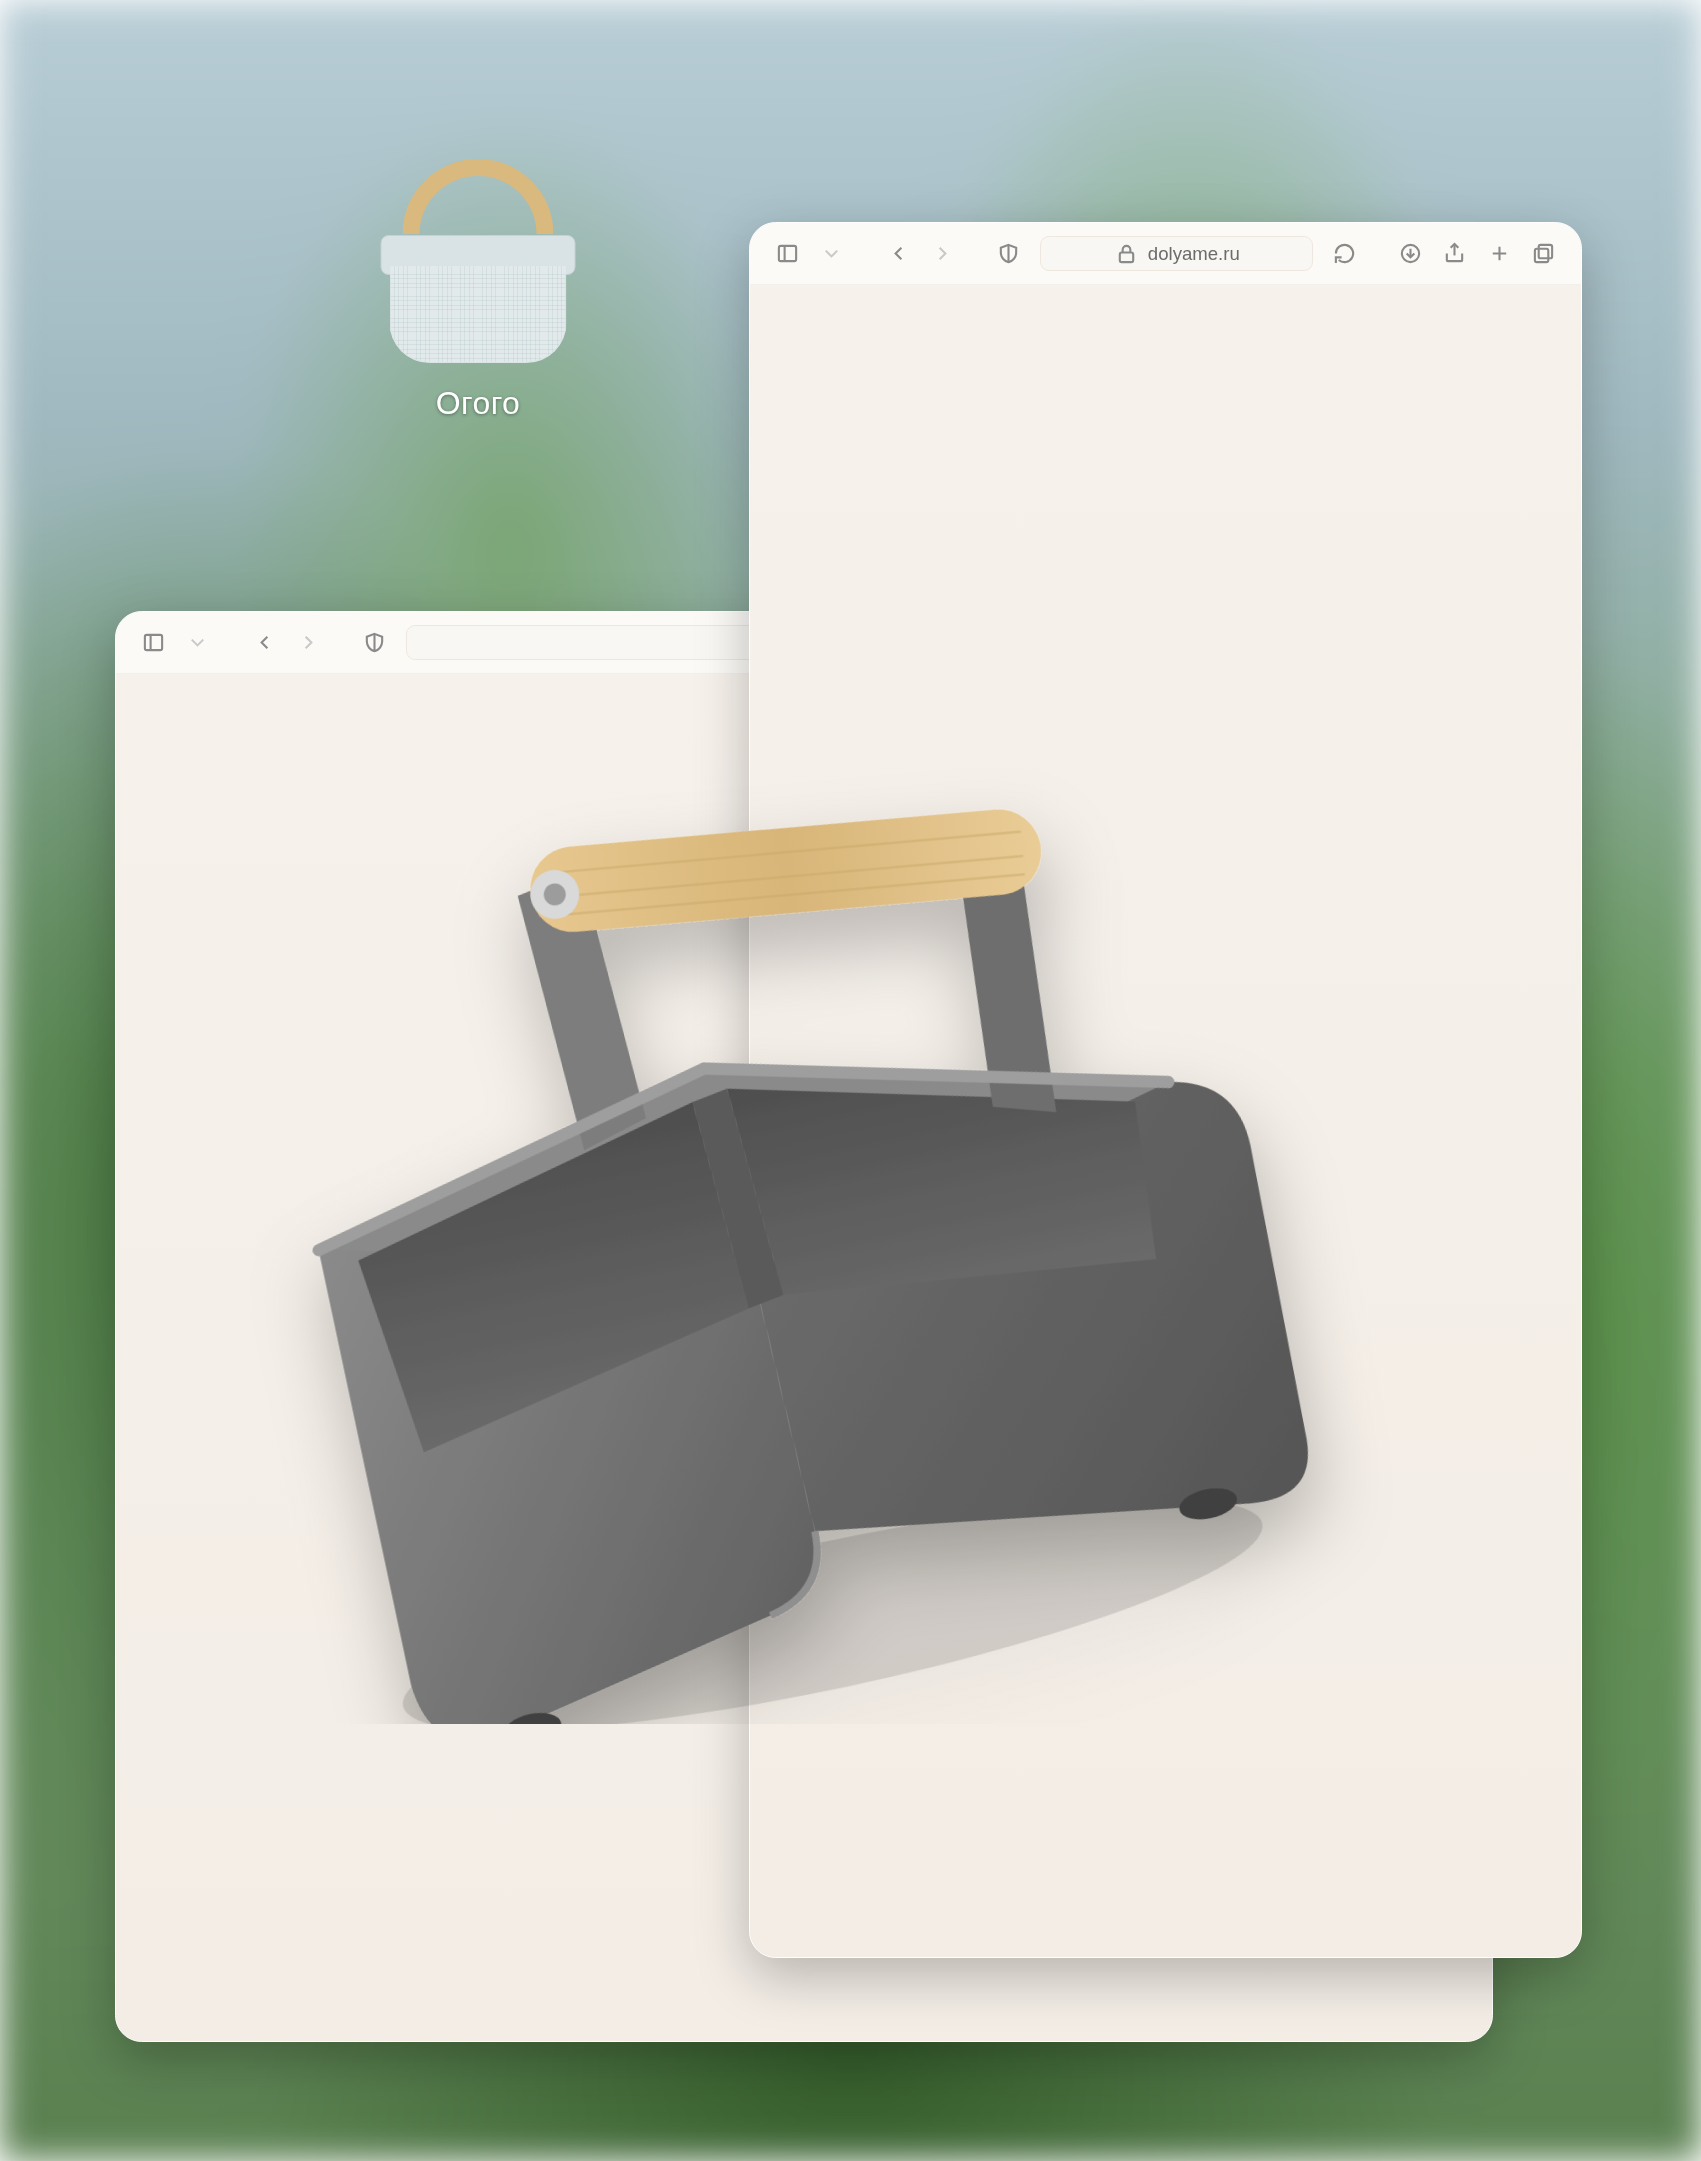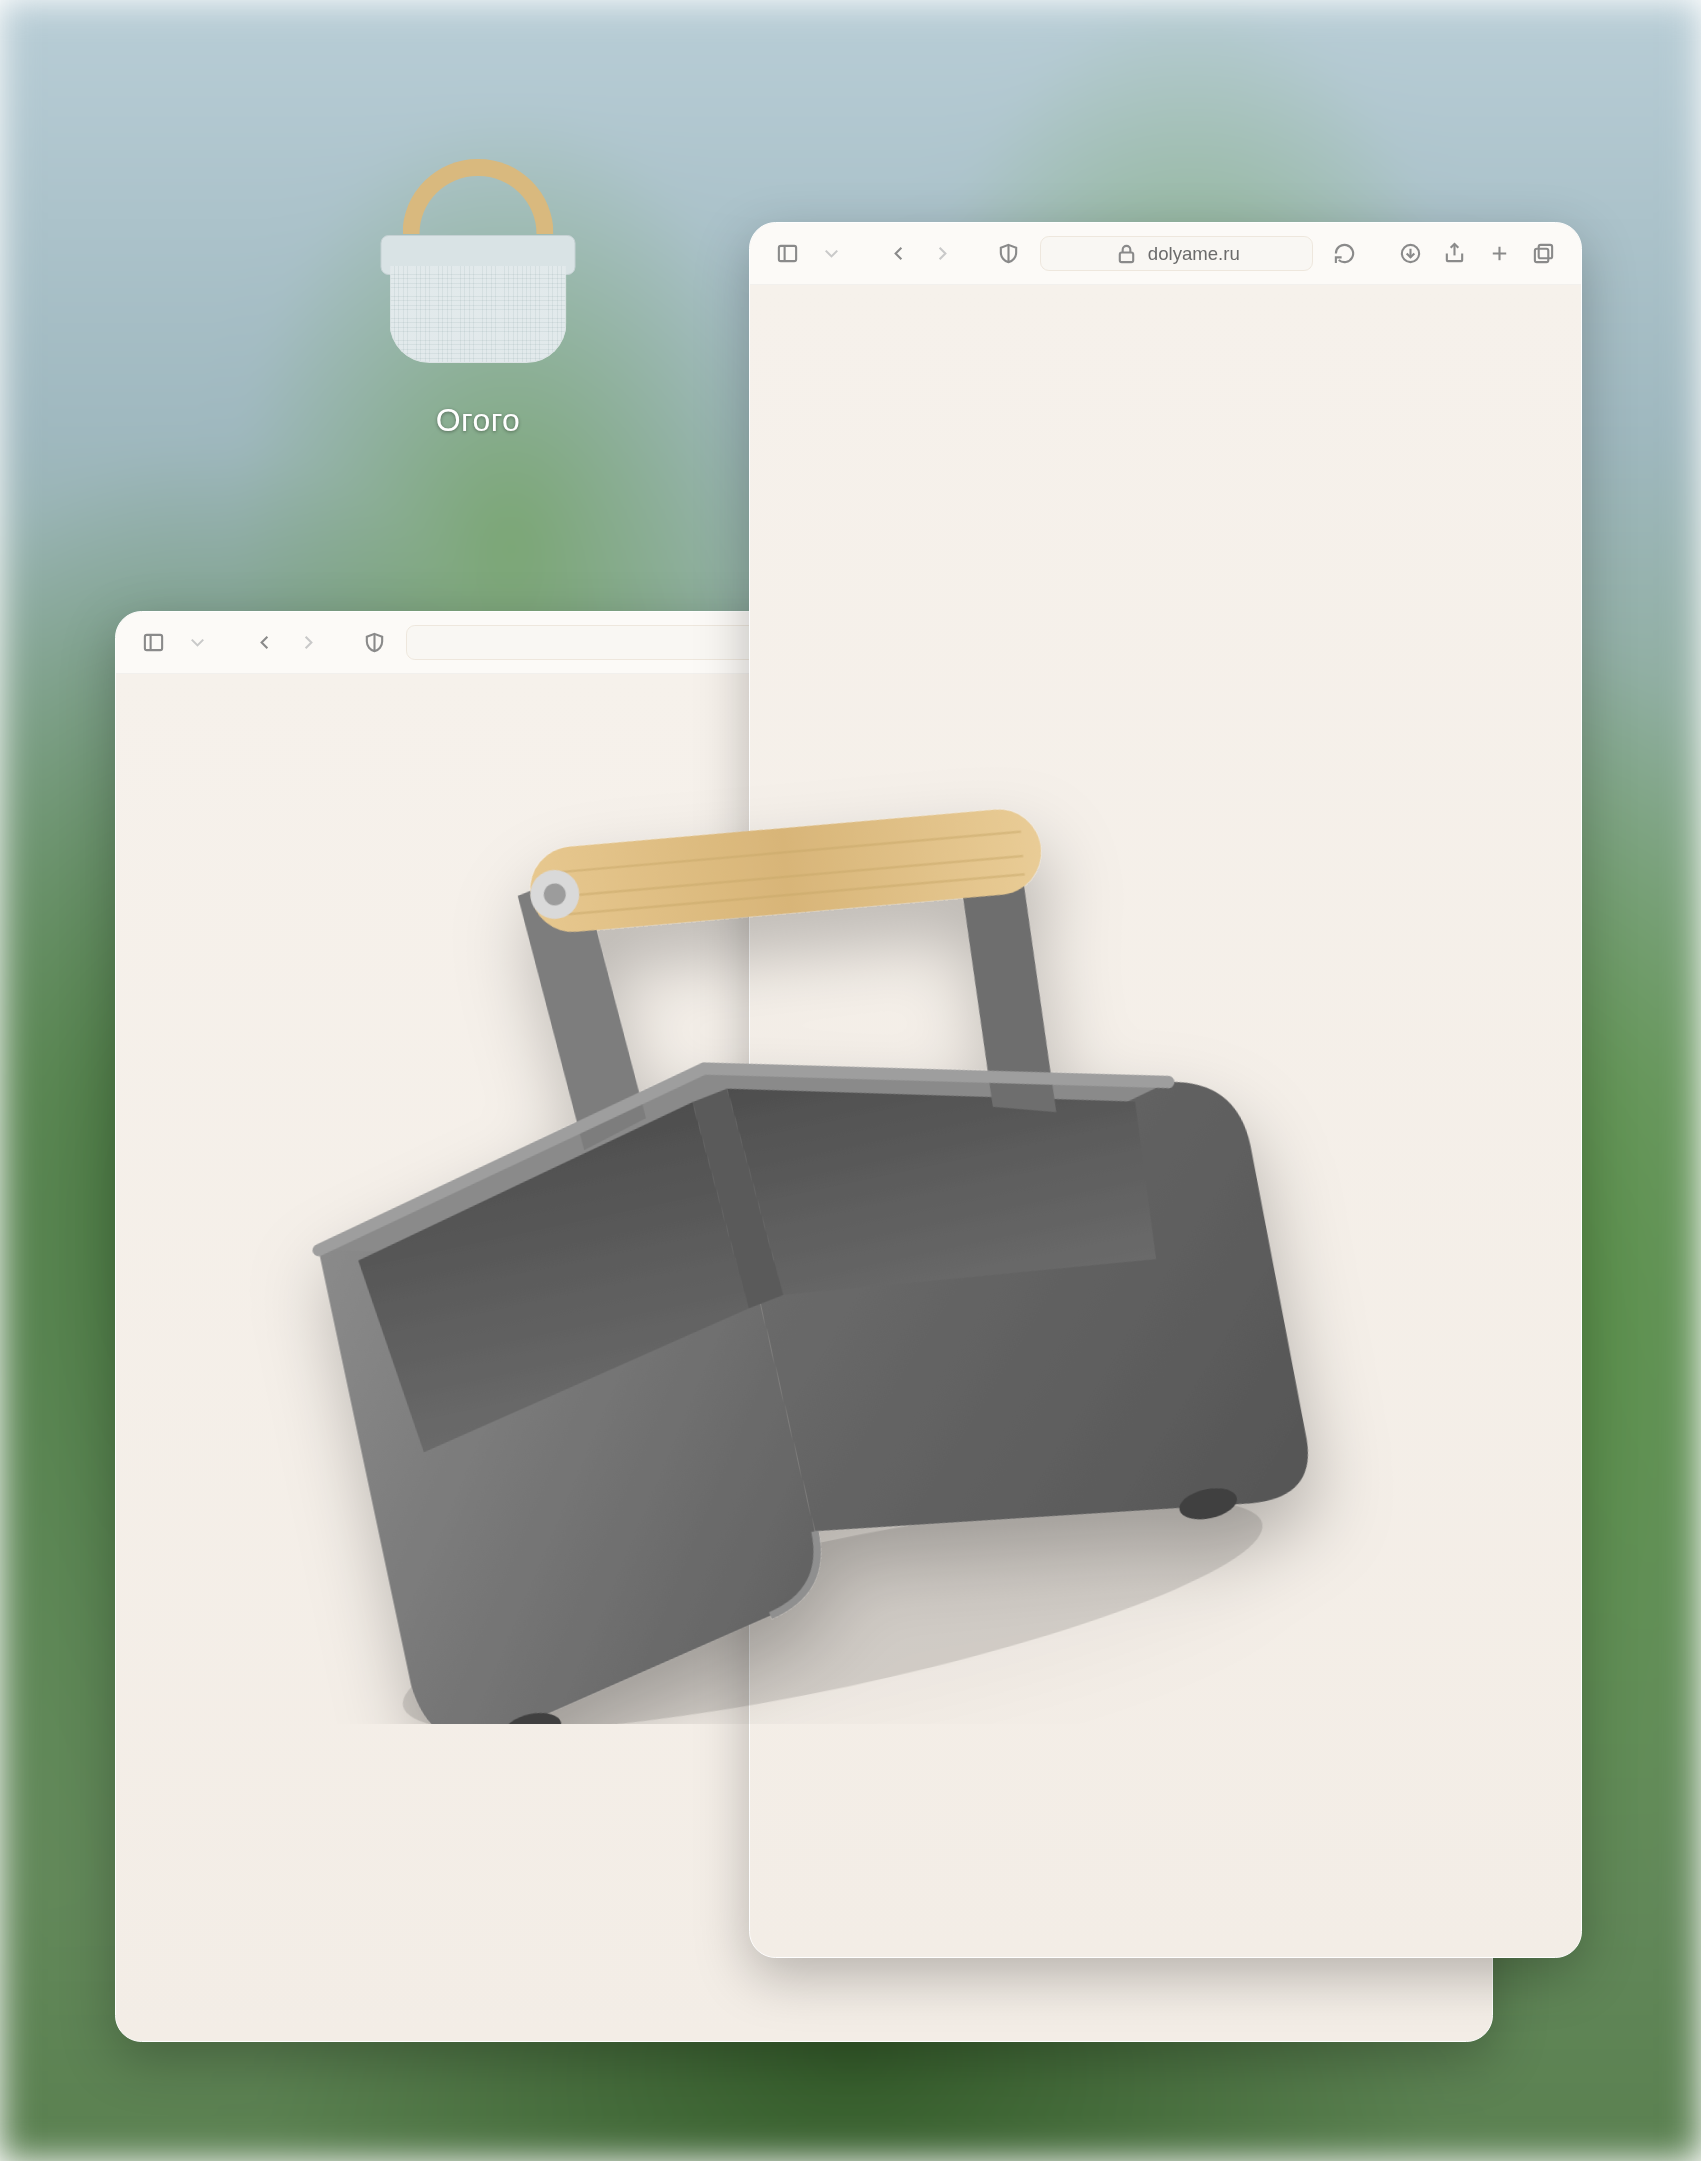--- a/index.html
+++ b/index.html
@@ -12,21 +12,21 @@
       radial-gradient(ellipse 620px 1063px at 12% 55%, rgba(60,110,50,0.85) 0%, rgba(60,110,50,0) 70%),
       radial-gradient(ellipse 532px 975px at 88% 60%, rgba(80,140,60,0.9) 0%, rgba(80,140,60,0) 70%),
       radial-gradient(ellipse 798px 532px at 50% 95%, rgba(50,90,40,0.95) 0%, rgba(50,90,40,0) 75%),
       radial-gradient(ellipse 399px 620px at 30% 25%, rgba(110,160,90,0.7) 0%, rgba(110,160,90,0) 70%),
       radial-gradient(ellipse 399px 620px at 70% 20%, rgba(120,170,100,0.7) 0%, rgba(120,170,100,0) 70%),
       linear-gradient(180deg, #b8cdd6 0%, #9fb8bf 20%, #7aa076 50%, #5a8050 100%);
     filter: blur(17.7px);
   }
 
   
-  .desk-icon { position: absolute; left: 354px; top: 146px; width: 248px; display: flex; flex-direction: column; align-items: center; gap: 26px; }
+  .desk-icon { position: absolute; left: 354px; top: 146px; width: 248px; display: flex; flex-direction: column; align-items: center; gap: 9px; }
   .desk-icon .basket-img { width: 230px; height: 230px; position: relative; }
   .desk-icon .label { color: #fff; font-size: 32px; text-shadow: 0 0.9px 3.5px rgba(0,0,0,0.4); letter-spacing: 0.4px; }
 
   
   .mini-basket { position: absolute; inset: 0; }
   .mini-basket .handle { position:absolute; left:50%; top:13.3px; transform:translateX(-50%); width:151px; height:75px; border:17px solid #d9b97e; border-bottom:none; border-radius:75px 75px 0 0; background:transparent; }
   .mini-basket .rim { position:absolute; left:50%; top:89px; transform:translateX(-50%); width:195px; height:40px; background:#d9e3e5; border-radius:8px; border:1.8px solid #c5d1d3; }
   .mini-basket .body { position:absolute; left:50%; top:120px; transform:translateX(-50%); width:177px; height:97px; background:repeating-linear-gradient(0deg,#f0f4f5 0 3.5px,#e2e9ea 3.5px 4.4px),repeating-linear-gradient(90deg,#f0f4f5 0 3.5px,#e2e9ea 3.5px 4.4px); background-blend-mode:multiply; border-radius:0 0 40px 40px; border:1.8px solid #dbe3e4; border-top:none; }
 
   

